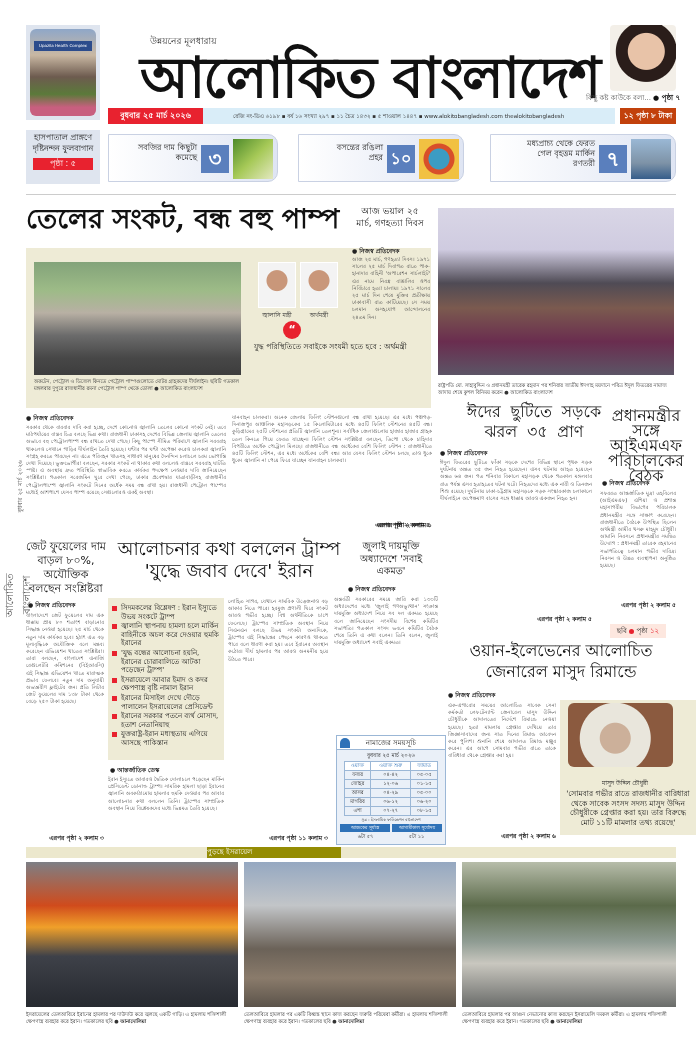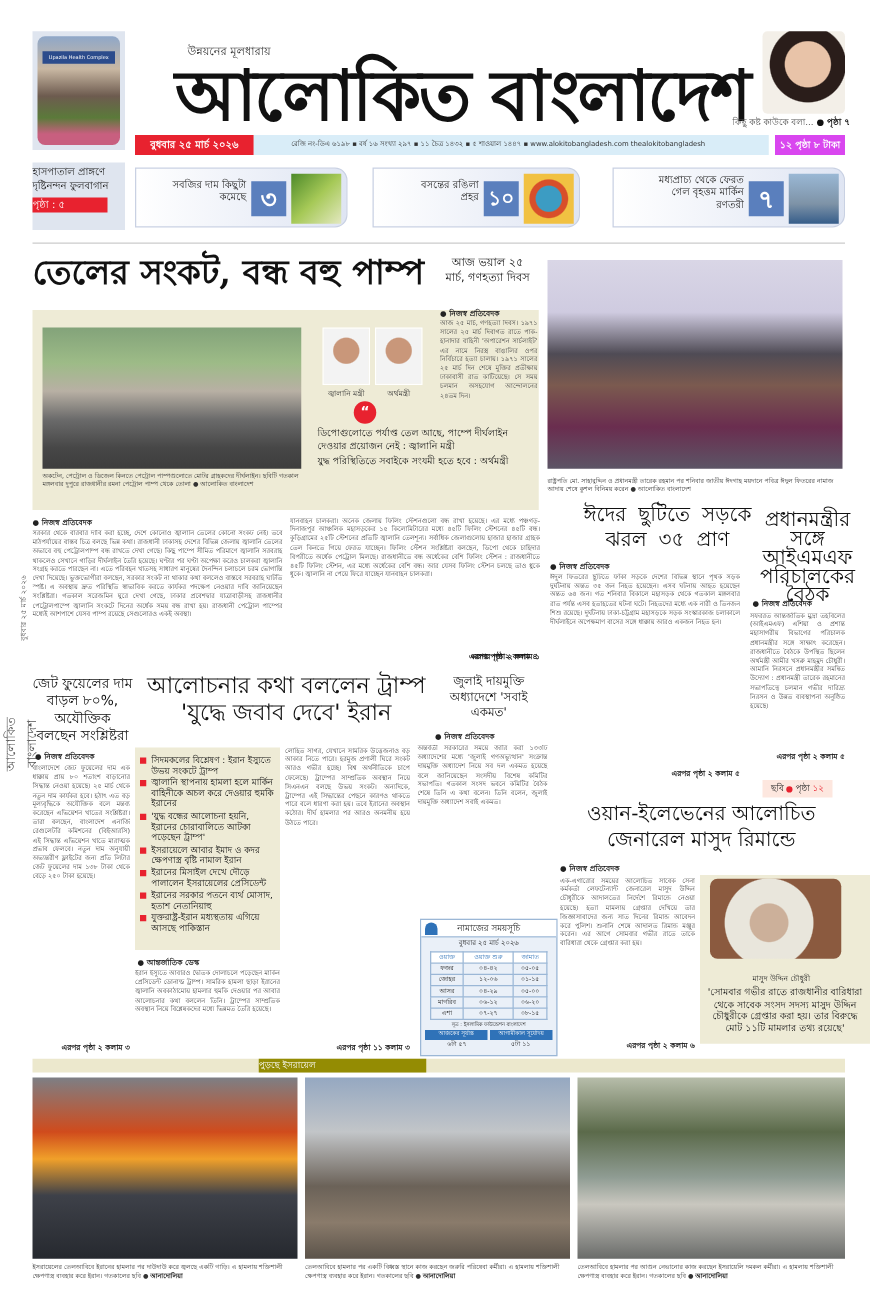--- a/index.html
+++ b/index.html
@@ -4,31 +4,31 @@
 <style>
   * { box-sizing: border-box; margin: 0; padding: 0; }
   body { width: 700px; height: 1050px; background: #ffffff; font-family: "DejaVu Sans", sans-serif; color: #222; position: relative; overflow: hidden; }
   .abs { position: absolute; }
   .serif { font-family: "DejaVu Serif", serif; }
 
   
   .ear-left { left: 26px; top: 25px; width: 74px; height: 95px; background: #dfe5ef; padding: 4px; }
   .ear-left .photo { width: 66px; height: 87px; border-radius: 6px; background: linear-gradient(180deg,#8fa7c8 0%,#c9b8a3 30%,#6d5b4f 55%,#5b7a3a 75%,#c85f7f 90%); position: relative; }
   .ear-left .sign { position: absolute; top: 12px; left: 4px; right: 4px; height: 10px; background: #2c4c8c; color: #fff; font-size: 4px; line-height: 10px; text-align: center; overflow: hidden; }
-  .ear-left-caption { left: 26px; top: 130px; width: 74px; height: 54px; background: #dfe5ef; text-align: left; font-size: 8px; line-height: 11px; padding-top: 2px; }
+  .ear-left-caption { left: 26px; top: 130px; width: 74px; height: 54px; background: #dfe5ef; text-align: center; font-size: 8px; line-height: 11px; padding-top: 2px; }
   .ear-left-caption .pg { display: inline-block; margin-top: 4px; background: #e8222f; color: #fff; width: 60px; font-size: 8px; line-height: 12px; }
   .tagline { left: 150px; top: 34px; font-size: 9px; color: #333; }
   .logo { left: 140px; top: 46px; width: 470px; height: 62px; font-family: "DejaVu Serif", serif; font-weight: bold; font-size: 56px; line-height: 62px; letter-spacing: -2px; color: #111; white-space: nowrap; }
   .ear-right-photo { left: 610px; top: 25px; width: 66px; height: 66px; background: radial-gradient(circle at 55% 40%, #e8c3a8 0 18px, #2a1d1a 19px 30px, #f3efe8 31px); border-radius: 4px; }
   .ear-right-caption { left: 560px; top: 92px; width: 120px; text-align: right; font-size: 7px; color: #555; }
   .ear-right-caption b { color: #111; }
 
   .date-bar { left: 108px; top: 108px; width: 95px; height: 16px; background: #e8222f; color: #fff; font-size: 8px; line-height: 16px; text-align: center; font-weight: bold; }
   .info-bar { left: 203px; top: 108px; width: 412px; height: 16px; background: #d9edf8; font-size: 5.5px; line-height: 16px; padding-left: 30px; color: #333; white-space: nowrap; overflow: hidden; }
-  .price-bar { left: 620px; top: 108px; width: 56px; height: 16px; background: #d946ef; color: #fff; font-size: 7.5px; line-height: 16px; text-align: center; font-weight: bold; }
+  .price-bar { left: 620px; top: 108px; width: 56px; height: 16px; background: #c2410c; color: #fff; font-size: 7.5px; line-height: 16px; text-align: center; font-weight: bold; }
 
   
   .teaser { top: 134px; height: 48px; background: linear-gradient(90deg,#ffffff 0%,#dfe5f3 100%); border: 1px solid #c9d1e3; border-radius: 0 10px 10px 0; }
   .teaser .tx { position: absolute; right: 80px; top: 8px; text-align: right; font-size: 8px; line-height: 10px; color: #222; }
   .teaser .num { position: absolute; right: 48px; top: 10px; width: 28px; height: 28px; background: #5a7fbd; color: #fff; font-size: 20px; line-height: 28px; text-align: center; font-weight: bold; }
   .teaser .img { position: absolute; right: 4px; top: 4px; width: 40px; height: 40px; }
   .t1 { left: 108px; width: 170px; } .t1 .img { background: linear-gradient(135deg,#4d8a2a,#a6c957,#e3e8c0); }
   .t2 { left: 298px; width: 166px; } .t2 .img { background: radial-gradient(circle,#3c9cc3 0 10px,#d84f2a 11px 15px,#f1c142 16px); }
   .t3 { left: 490px; width: 186px; } .t3 .img { background: linear-gradient(180deg,#9ab8d5 0%,#7e93a7 60%,#365d8a 100%); }
 
@@ -149,21 +149,20 @@
 <div class="abs lead-head serif">তেলের সংকট, বন্ধ বহু পাম্প</div>
 <div class="abs lead-box"></div>
 <div class="abs lead-photo"></div>
 <div class="abs lead-photo-cap">অকটেন, পেট্রোল ও ডিজেল কিনতে পেট্রোল পাম্পগুলোতে মোটর গ্রাহকদের দীর্ঘলাইন। ছবিটি গতকাল মঙ্গলবার দুপুরে রাজধানীর রমনা পেট্রোল পাম্প থেকে তোলা ● আলোকিত বাংলাদেশ</div>
 <div class="abs minister m1"></div>
 <div class="abs minister m2"></div>
 <div class="abs m-lbl" style="left:257px">জ্বালানি মন্ত্রী</div>
 <div class="abs m-lbl" style="left:299px">অর্থমন্ত্রী</div>
 <div class="abs quote-dot">“</div>
 <div class="abs quote-text">
-  <div style="margin-bottom:3px">ডিপোগুলোতে পর্যাপ্ত তেল আছে, পাম্পে দীর্ঘলাইন দেওয়ার প্রয়োজন নেই : জ্বালানি মন্ত্রী</div>
   <div>যুদ্ধ পরিস্থিতিতে সবাইকে সংযমী হতে হবে : অর্থমন্ত্রী</div>
 </div>
 
 <div class="abs byline" style="left:26px;top:413px">● নিজস্ব প্রতিবেদক</div>
 <div class="abs body-text" style="left:26px;top:424px;width:200px;height:96px">সরকার থেকে বারবার দাবি করা হচ্ছে, দেশে কোনোও জ্বালানি তেলের কোনো সংকট নেই। তবে মাঠপর্যায়ের বাস্তব চিত্র বলছে ভিন্ন কথা। রাজধানী ঢাকাসহ দেশের বিভিন্ন জেলায় জ্বালানি তেলের অভাবে বহু পেট্রোলপাম্প বন্ধ রাখতে দেখা গেছে। কিছু পাম্পে সীমিত পরিমাণে জ্বালানি সরবরাহ থাকলেও সেখানে গাড়ির দীর্ঘলাইন তৈরি হয়েছে। ঘণ্টার পর ঘণ্টা অপেক্ষা করেও চালকরা জ্বালানি সংগ্রহ করতে পারছেন না। এতে পরিবহন খাতসহ সাধারণ মানুষের দৈনন্দিন চলাচলে চরম ভোগান্তি দেখা দিয়েছে। ভুক্তভোগীরা বলছেন, সরকার সংকট না থাকার কথা বললেও বাস্তবে সরবরাহ ঘাটতি স্পষ্ট। এ অবস্থায় দ্রুত পরিস্থিতি স্বাভাবিক করতে কার্যকর পদক্ষেপ নেওয়ার দাবি জানিয়েছেন সংশ্লিষ্টরা। গতকাল সরেজমিন ঘুরে দেখা গেছে, ঢাকার প্রবেশদ্বার যাত্রাবাড়ীসহ রাজধানীর পেট্রোলপাম্পে জ্বালানি সংকটে দিনের অর্ধেক সময় বন্ধ রাখা হয়। রাজধানী পেট্রোল পাম্পের মধ্যেই আশপাশে যেসব পাম্প রয়েছে সেগুলোরও একই অবস্থা।</div>
 <div class="abs body-text" style="left:232px;top:414px;width:200px;height:106px">যানবাহন চালকরা। অনেক জেলায় ফিলিং স্টেশনগুলো বন্ধ রাখা হয়েছে। এর মধ্যে পঞ্চগড়-দিনাজপুর আঞ্চলিক মহাসড়কের ১৫ কিলোমিটারের মধ্যে ৪৫টি ফিলিং স্টেশনের ৪৫টি বন্ধ। কুড়িগ্রামের ২৫টি স্টেশনের প্রতিটি জ্বালানি তেলশূন্য। সর্বাধিক জেলাগুলোয় হাজার হাজার গ্রাহক তেল কিনতে গিয়ে ফেরত যাচ্ছেন। ফিলিং স্টেশন সংশ্লিষ্টরা বলছেন, ডিপো থেকে চাহিদার বিপরীতে অর্ধেক পেট্রোল মিলছে। রাজধানীতে বন্ধ অর্ধেকের বেশি ফিলিং স্টেশন : রাজধানীতে ৪৫টি ফিলিং স্টেশন, এর মধ্যে অর্ধেকের বেশি বন্ধ। আর যেসব ফিলিং স্টেশন চলছে তাও ধুকে ধুকে। জ্বালানি না পেয়ে ফিরে যাচ্ছেন যানবাহন চালকরা।</div>
 <div class="abs cont" style="left:282px;top:520px;width:150px">এরপর পৃষ্ঠা ২ কলাম ১</div>
 
 <div class="abs bhoyal">আজ ভয়াল ২৫ মার্চ, গণহত্যা দিবস</div>
 <div class="abs byline" style="left:352px;top:246px">● নিজস্ব প্রতিবেদক</div>

